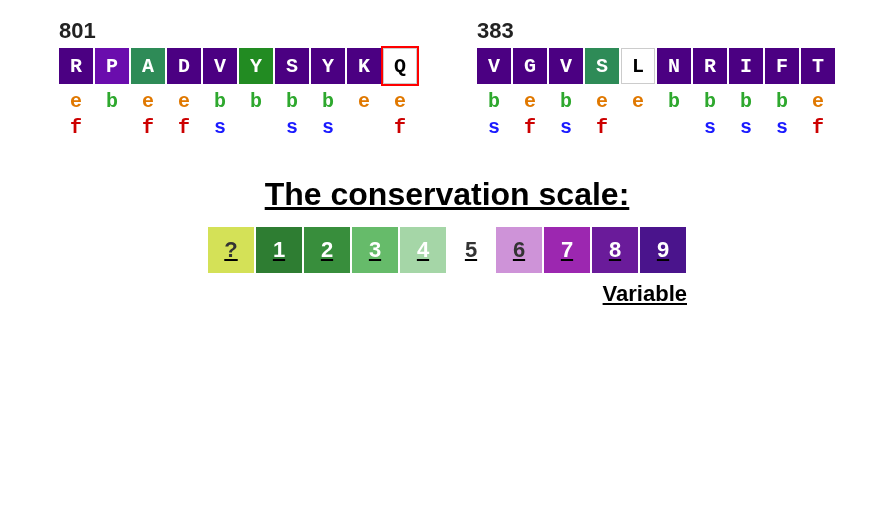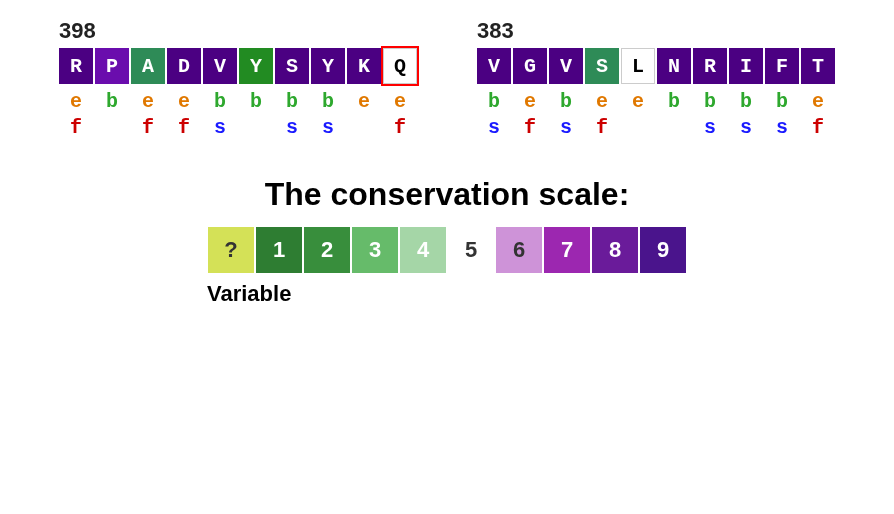--- a/index.html
+++ b/index.html
@@ -93,20 +93,21 @@
     .color-blue { color: #1a1aff; }
     .color-red { color: #cc0000; }
 
     
     .conservation-section {
       margin-top: 24px;
       display: flex;
       flex-direction: column;
       align-items: center;
       width: 100%;
+      text-decoration: underline;
     }
 
     .conservation-title {
       font-size: 32px;
       font-weight: bold;
       color: #000;
       margin-bottom: 14px;
       font-family: Arial, sans-serif;
     }
 
@@ -131,21 +132,20 @@
 
     .scale-cell.white-num {
       color: #fff;
     }
     .scale-cell.black-num {
       color: #333;
     }
 
     .scale-labels {
       display: flex;
-      flex-direction: column;
       width: 100%;
       justify-content: flex-end;
       max-width: 480px;
       margin-top: 2px;
     }
 
     .scale-label {
       font-size: 22px;
       font-weight: bold;
       color: #000;
@@ -172,21 +172,21 @@
     .sc-purple4 { background-color: #4a148c; }
 
   </style>
 </head>
 <body>
 
 <div class="main-container">
   <div class="sequences-row">
 
     <div class="seq-block">
-      <div class="seq-number">398</div>
+      <div class="seq-number">801</div>
       <div class="aa-row" id="aa-row-1">
           <div class="aa-cell bg-purple-dark">R</div>
           <div class="aa-cell bg-purple-med">P</div>
           <div class="aa-cell bg-teal">A</div>
           <div class="aa-cell bg-purple-dark">D</div>
           <div class="aa-cell bg-purple-dark">V</div>
           <div class="aa-cell bg-green-dark">Y</div>
           <div class="aa-cell bg-purple-dark">S</div>
           <div class="aa-cell bg-purple-dark">Y</div>
           <div class="aa-cell bg-purple-dark">K</div>

